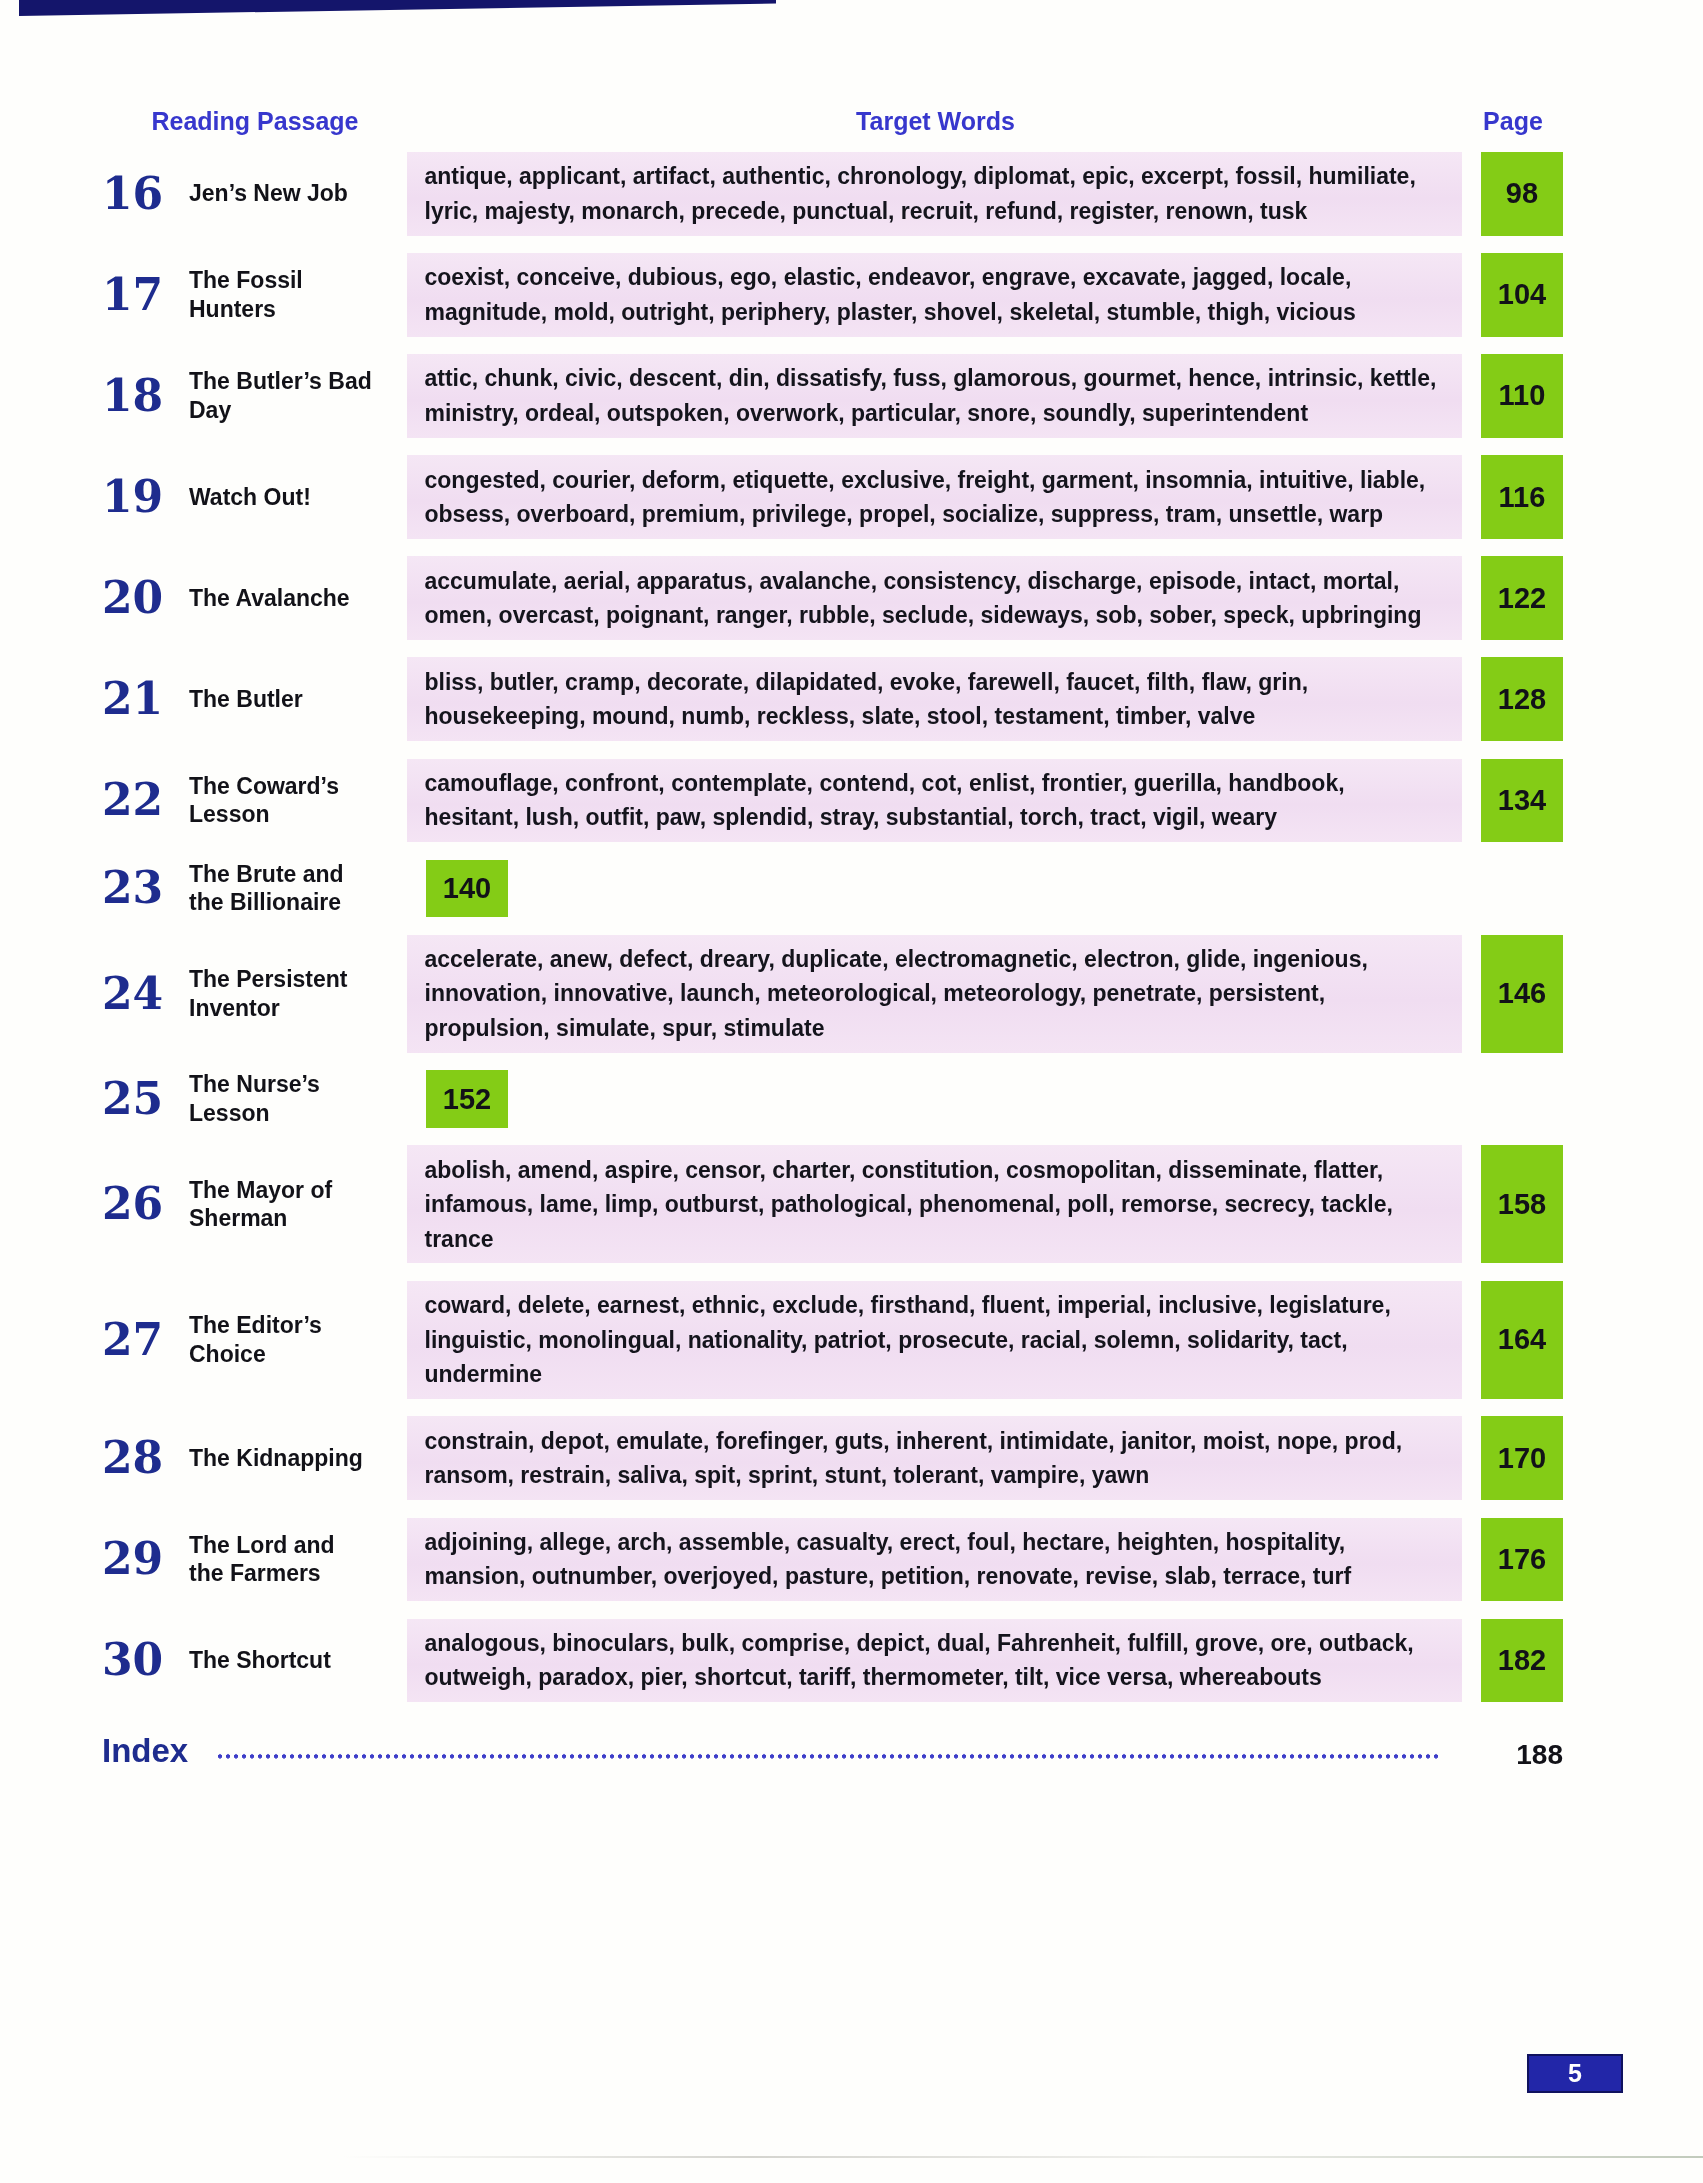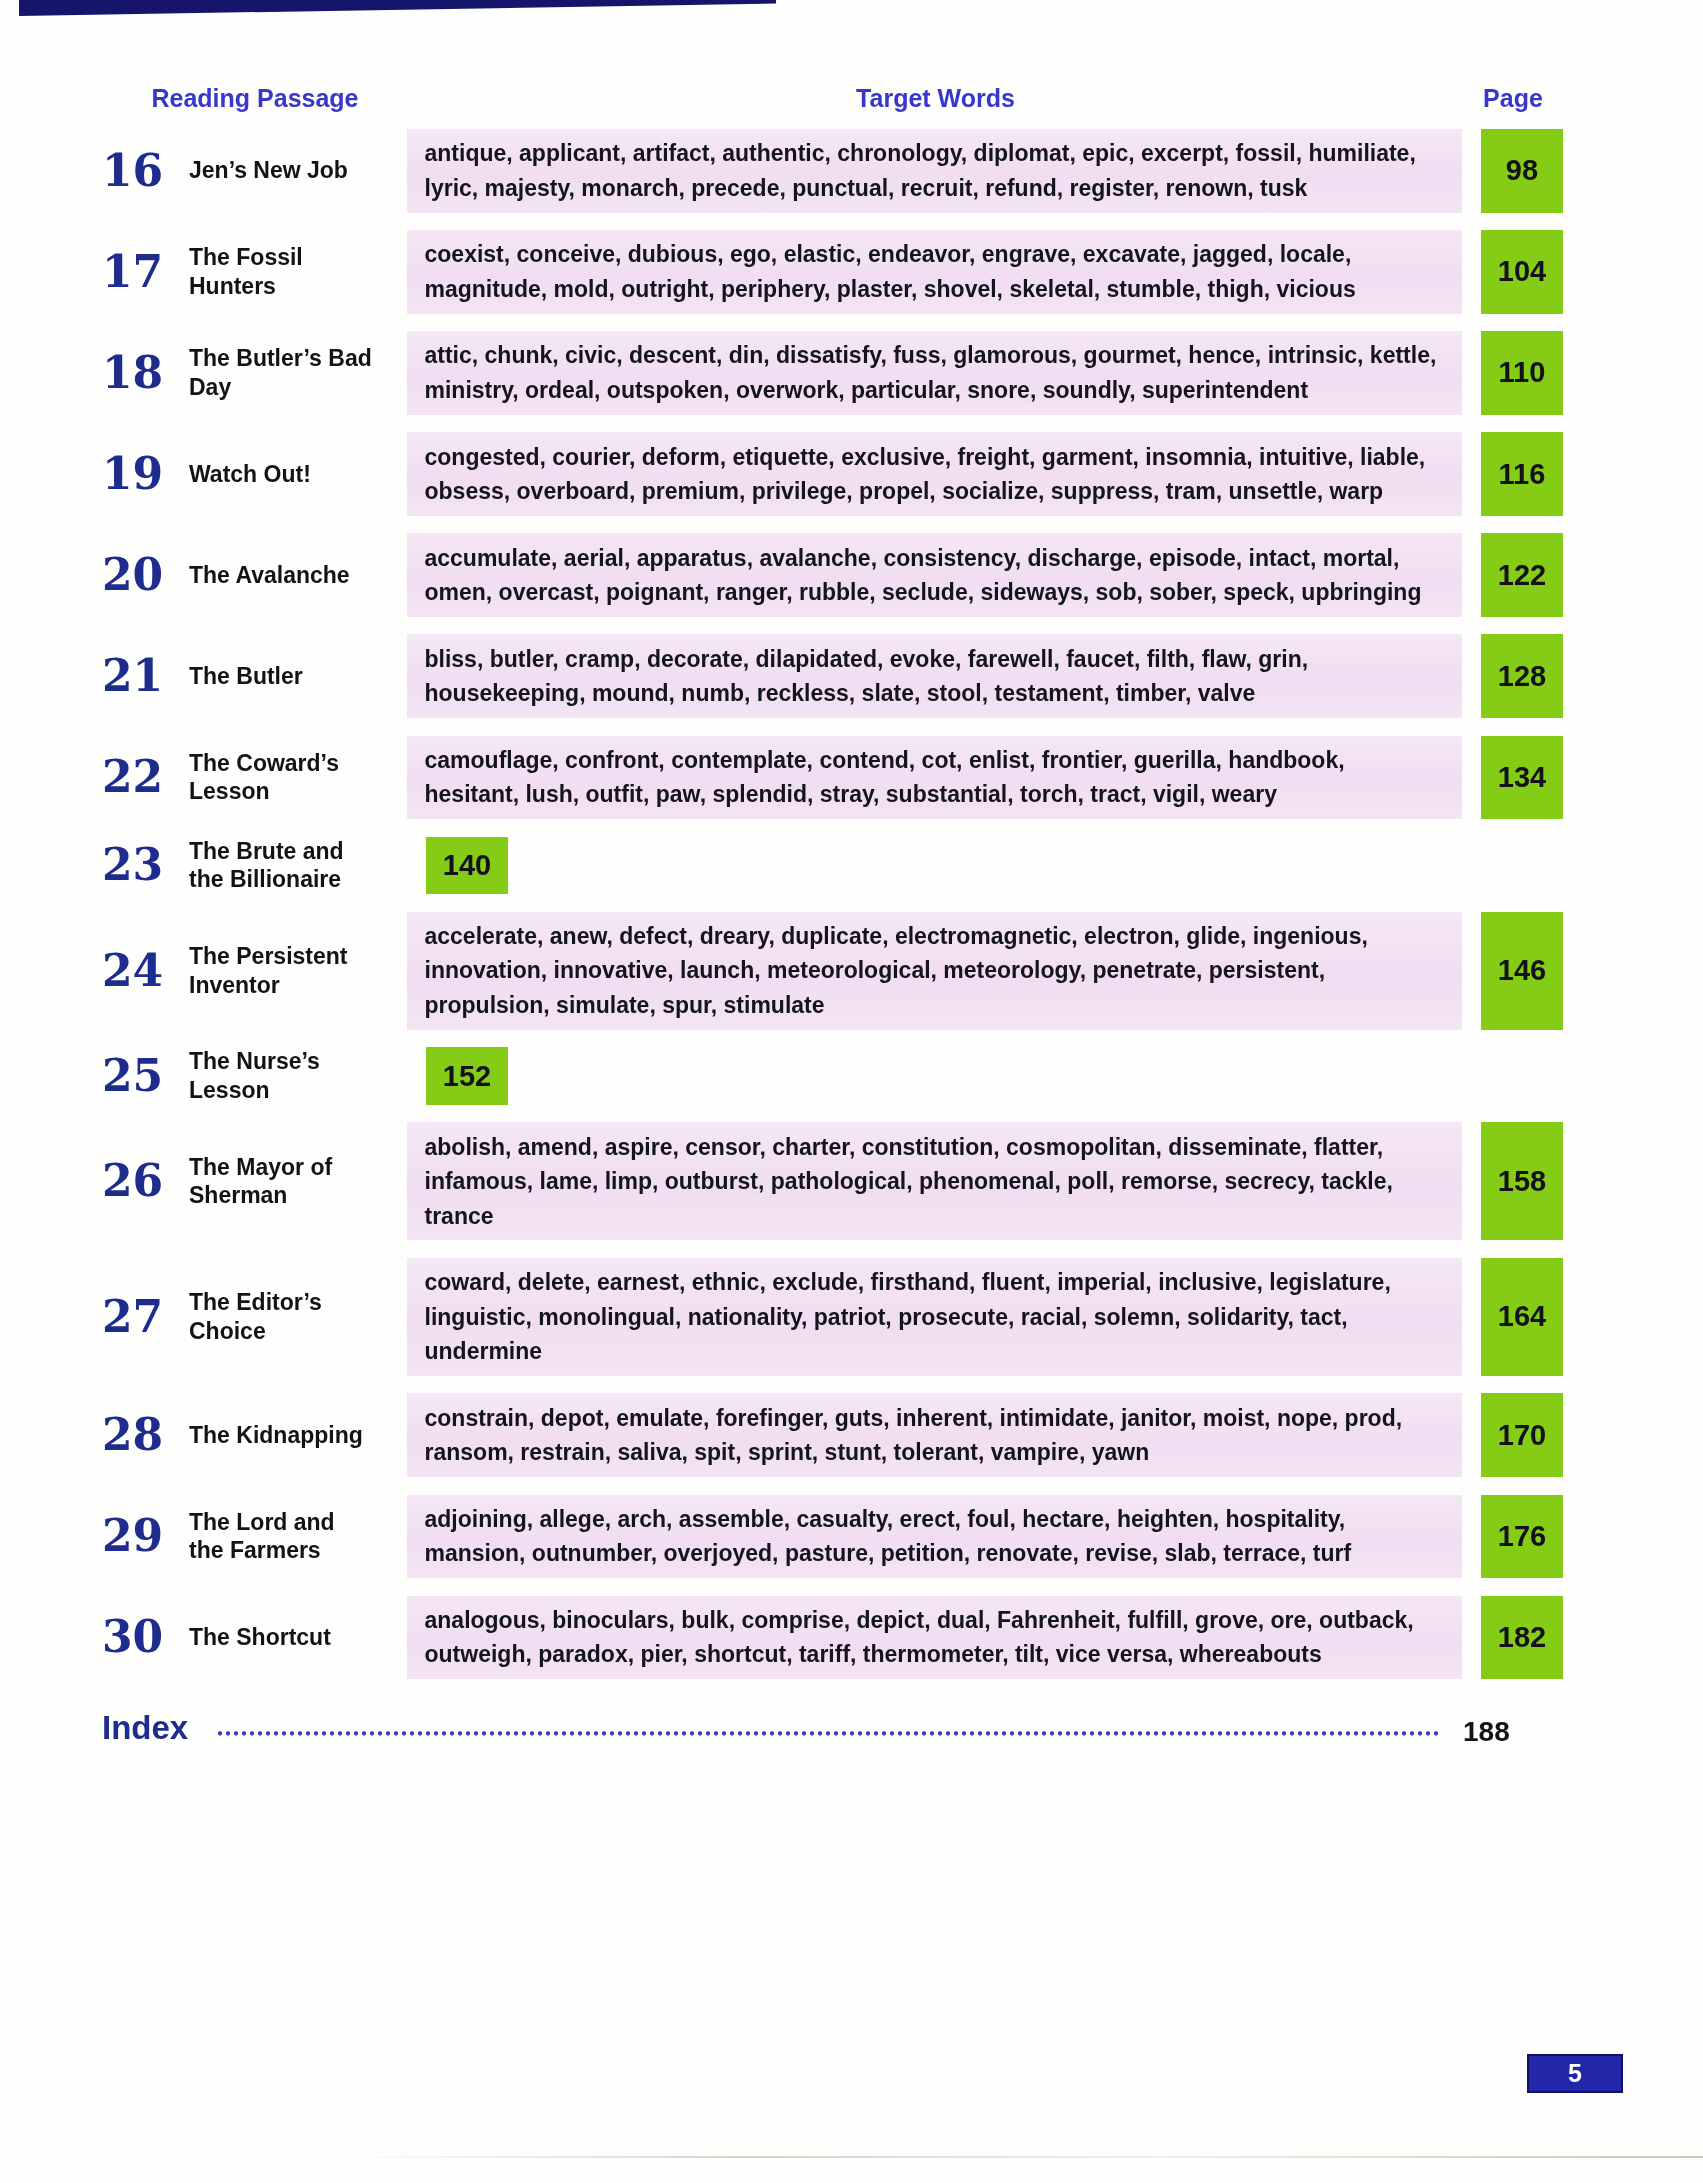--- a/index.html
+++ b/index.html
@@ -24,21 +24,21 @@
     width: 1461px;
   }
   .toc-header {
     display: flex;
     align-items: baseline;
     margin-bottom: 16px;
     color: #3737cd;
     font-weight: bold;
     font-size: 25px;
   }
-  .h-reading { width: 306px; text-align: center; }
+  .h-reading { width: 306px; text-align: center; margin-top: 23px; }
   .h-words   { width: 1055px; text-align: center; }
   .h-page    { width: 100px; text-align: center; }
 
   .toc-row {
     display: flex;
     align-items: center;
     margin-bottom: 17.5px;
   }
   .col-num {
     width: 87px;
@@ -96,21 +96,21 @@
     flex: 1;
     height: 8.7px;
     margin: 10.2px 25px 0 28px;
     background-image: radial-gradient(circle, #3c3cc8 1.9px, rgba(0,0,0,0) 2.3px);
     background-size: 8px 8.7px;
     background-repeat: repeat-x;
     background-position: 0 center;
   }
   .index-page {
     width: 100px;
-    text-align: left;
+    text-align: right;
     font-size: 28px;
     font-weight: bold;
     color: #121218;
     margin-top: 7.3px;
   }
   .page-badge {
     position: absolute;
     left: 1527px; top: 2054px;
     width: 96px; height: 39px;
     background: #2226a8;

